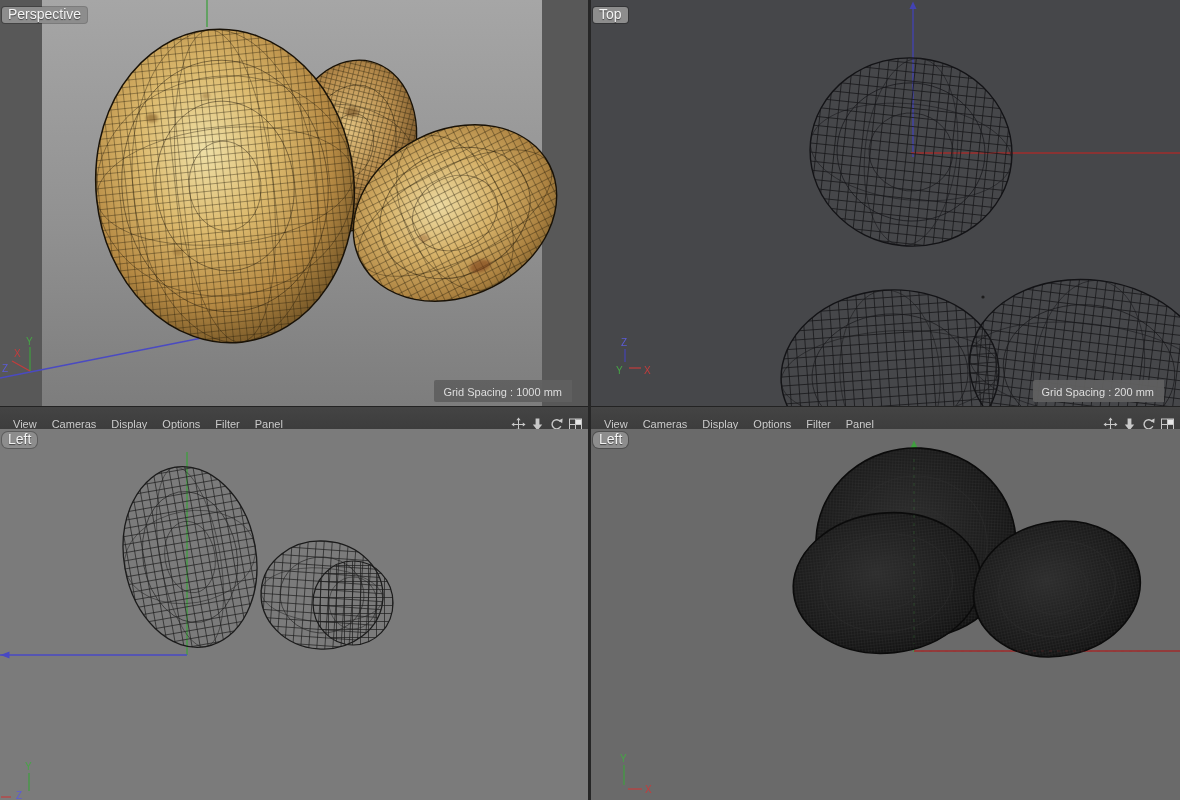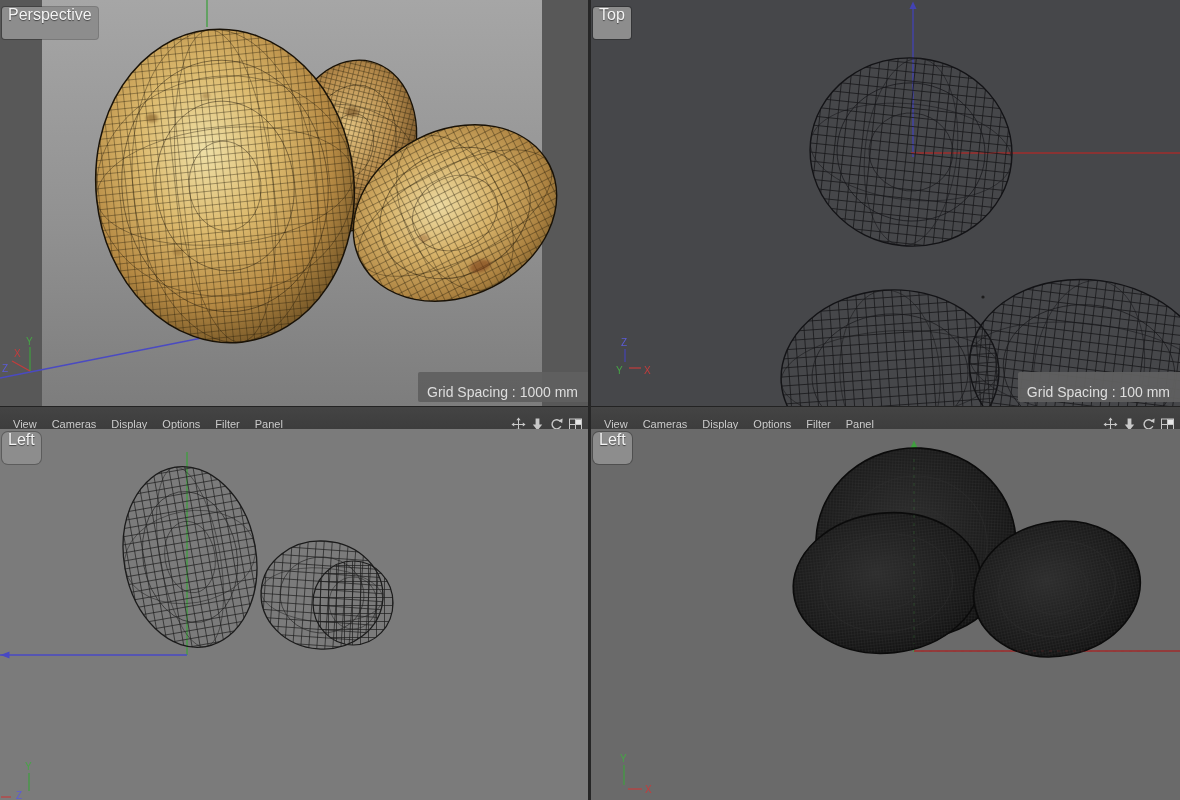--- a/index.html
+++ b/index.html
@@ -2,26 +2,26 @@
 <html><head>
 <meta charset="utf-8">
 <style>
   *{margin:0;padding:0;box-sizing:border-box;}
   html,body{width:1180px;height:800px;overflow:hidden;background:#2e2e2e;}
   .app{position:relative;width:1180px;height:800px;font-family:"Liberation Sans",sans-serif;}
   .row{display:flex;}
   .vp{position:relative;overflow:hidden;}
   .vp svg.canvas{position:absolute;left:0;top:0;display:block;}
   .vdiv{width:3px;background:#262626;}
-  .vp-label{position:absolute;left:2px;background:#8d8d8d;color:#f4f4f4;font-size:16px;line-height:13px;
-            padding:1px 6px 18px;border-radius:3px;text-shadow:0 1px 1px rgba(0,0,0,.55);
+  .vp-label{position:absolute;left:2px;background:#8d8d8d;color:#f4f4f4;font-size:14px;line-height:13px;
+            padding:1px 6px 2px;border-radius:3px;text-shadow:0 1px 1px rgba(0,0,0,.55);
             box-shadow:0 0 0 1px rgba(0,0,0,.25);z-index:3;}
   .lbl-top{top:7px;} .lbl-bot{top:3px;border-radius:6px;}
-  .grid-badge{position:absolute;right:0;bottom:4px;background:rgba(96,96,96,.95);color:#dedede;
-              font-size:14px;line-height:13px;padding:14px 10px 3px 9px;border-radius:2px 0 0 2px;z-index:3;}
+  .grid-badge{position:absolute;right:16px;bottom:4px;background:rgba(96,96,96,.95);color:#dedede;
+              font-size:11px;line-height:13px;padding:6px 10px 3px 9px;border-radius:2px 0 0 2px;z-index:3;}
   .menurow{height:23px;background:#232323;}
   .menubar{height:36px;background:linear-gradient(#444,#393939);border-top:1px solid #232323;
            border-bottom:1px solid #232323;display:flex;align-items:center;padding:0 4px 0 6px;}
   .menubar .mi{color:#cbcbcb;font-size:11px;padding:0 8px 0 7px;cursor:default;white-space:nowrap;}
   .menubar .sp{flex:1;}
   .icn{width:17px;height:15px;margin-left:2px;display:flex;align-items:center;justify-content:center;}
   text.ax{fill:#c43c3c;font-size:10px;}
   text.ay{fill:#46a546;font-size:10px;}
   text.az{fill:#5b5bd6;font-size:10px;}
   svg{font-family:"Liberation Sans",sans-serif;}
@@ -175,21 +175,21 @@
         <circle cx="392" cy="297" r="1.6" fill="#1c1c1c"></circle>
         <g>
           <text x="30" y="346" class="az">Z</text>
           <line x1="34" y1="349" x2="34" y2="362" stroke="#4343b4" stroke-width="1.2"></line>
           <text x="25" y="374" class="ay">Y</text>
           <line x1="38" y1="368" x2="50" y2="368" stroke="#c43c3c" stroke-width="1.2"></line>
           <text x="53" y="374" class="ax">X</text>
         </g>
       </svg>
       <div class="vp-label lbl-top">Top</div>
-      <div class="grid-badge">Grid Spacing : 100 mm</div>
+      <div class="grid-badge">Grid Spacing : 200 mm</div>
     </div>
   </div>
 
   <div class="row menurow">
 
     <div class="menubar" style="width:588px">
       <span class="mi">View</span>
       <span class="mi">Cameras</span>
       <span class="mi">Display</span>
       <span class="mi">Options</span>

